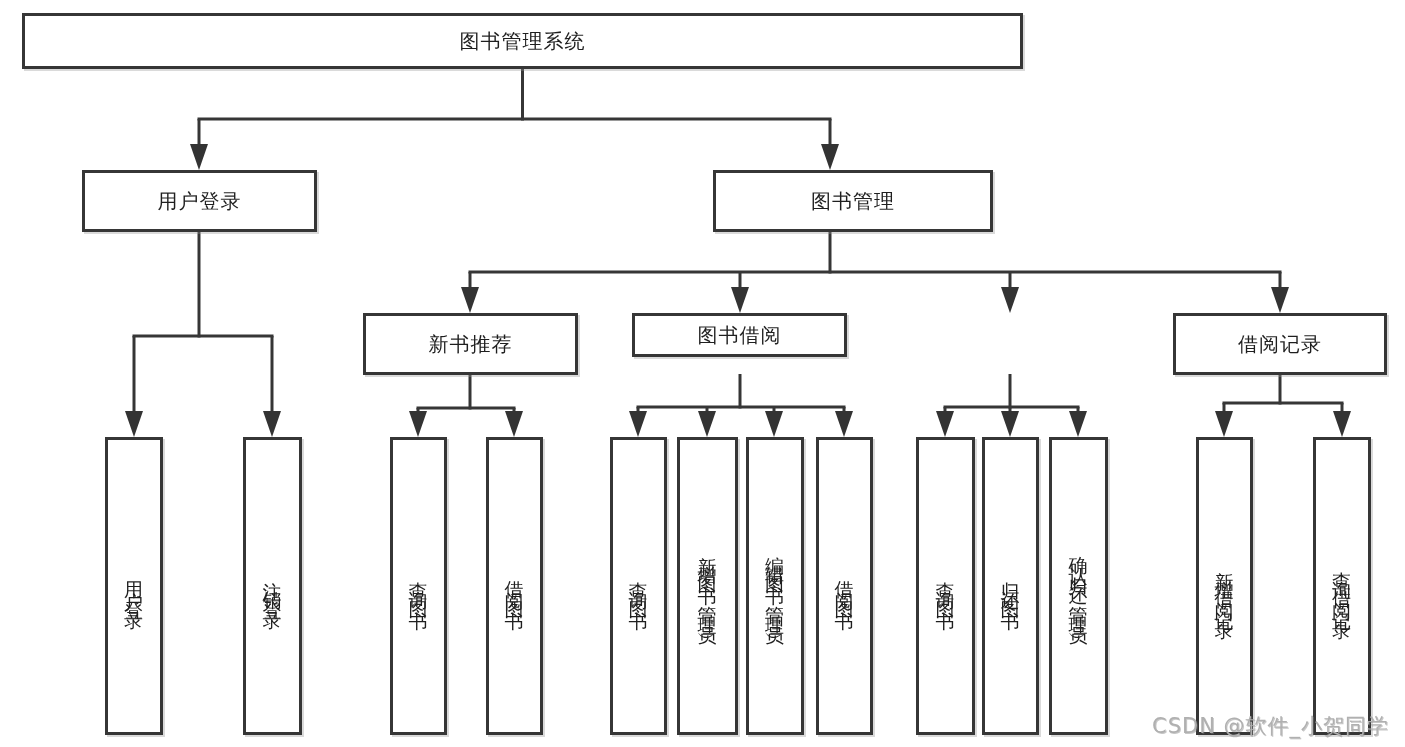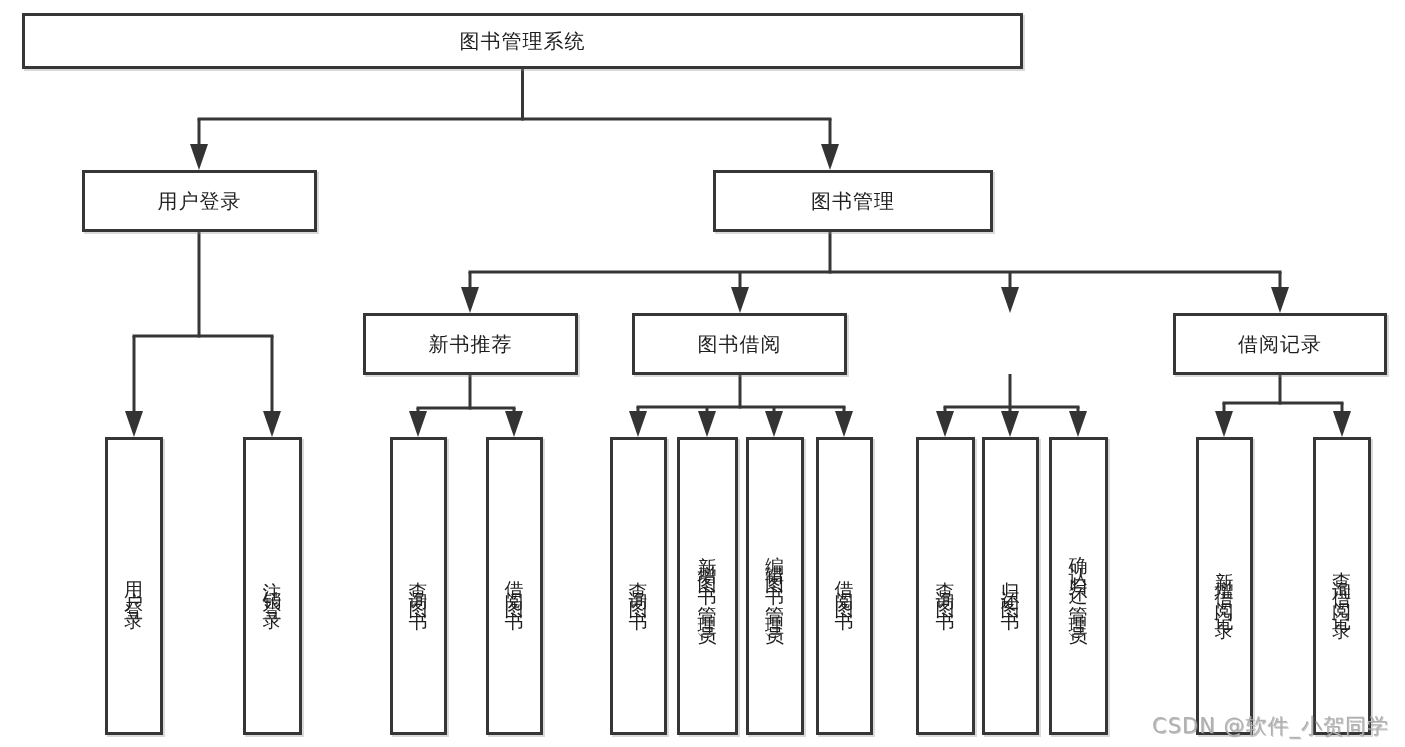--- a/index.html
+++ b/index.html
@@ -140,21 +140,21 @@
   <div class="hbox" style="left:82px; top:170px; width:235px; height:62px;">
     <span>用户登录</span>
   </div>
   <div class="hbox" style="left:713px; top:170px; width:280px; height:62px;">
     <span>图书管理</span>
   </div>
 
   <div class="hbox" style="left:363px; top:313px; width:215px; height:62px;">
     <span>新书推荐</span>
   </div>
-  <div class="hbox" style="left:632px; top:313px; width:215px; height:62px;">
+  <div class="hbox" style="left:632px; top:313px; width:215px; height:44px;">
     <span>图书借阅</span>
   </div>
   <div class="hbox" style="left:1173px; top:313px; width:214px; height:62px;text-align:right;">
     <span>借阅记录</span>
   </div>
 
   <div class="leaf" style="left:105px; top:437px; width:58px; height:298px;">
     <span class="vtext">用户登录</span>
   </div>
   <div class="leaf" style="left:243px; top:437px; width:59px; height:298px;">

